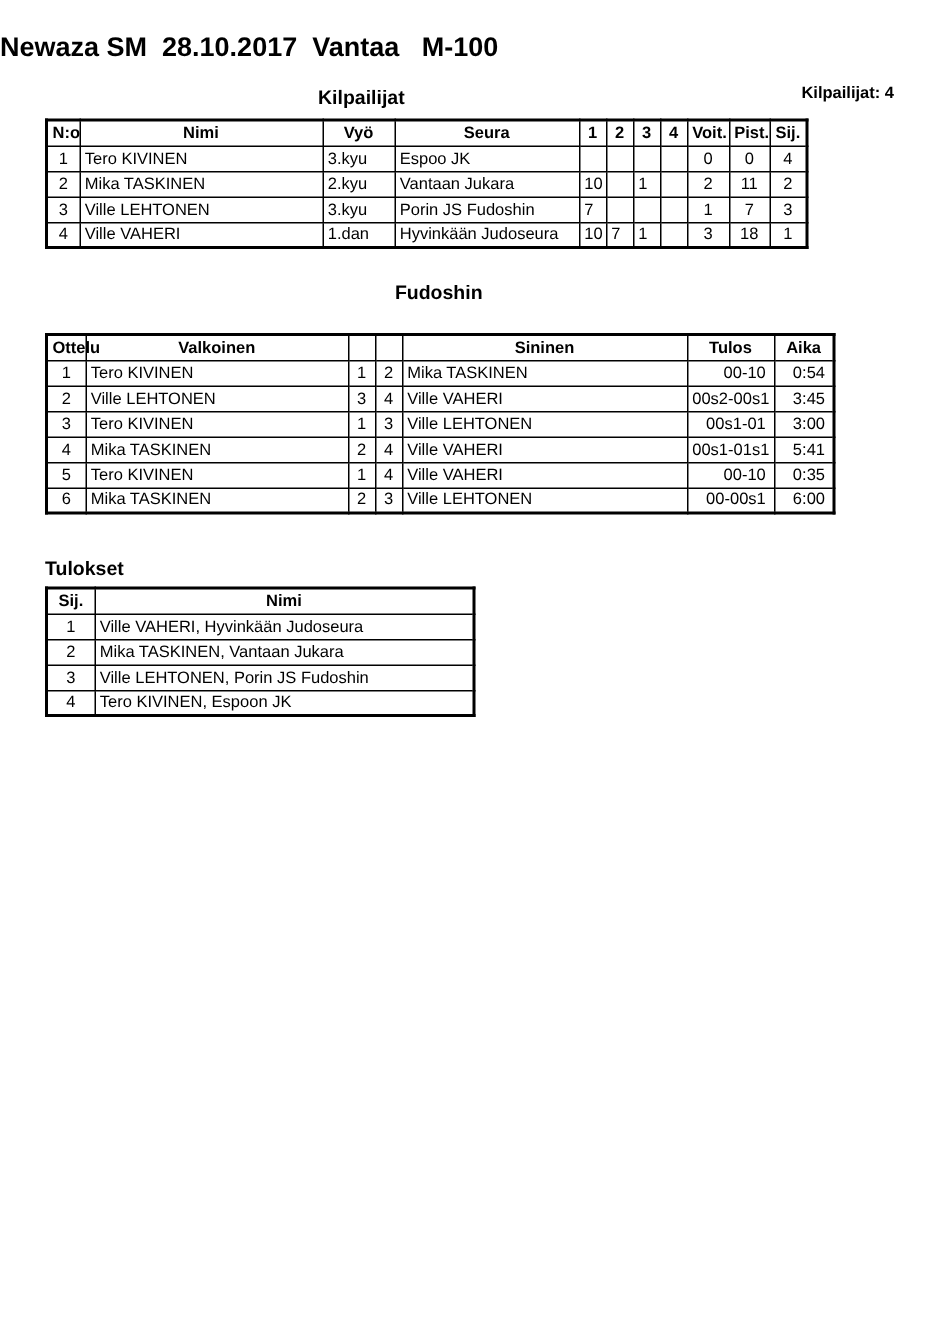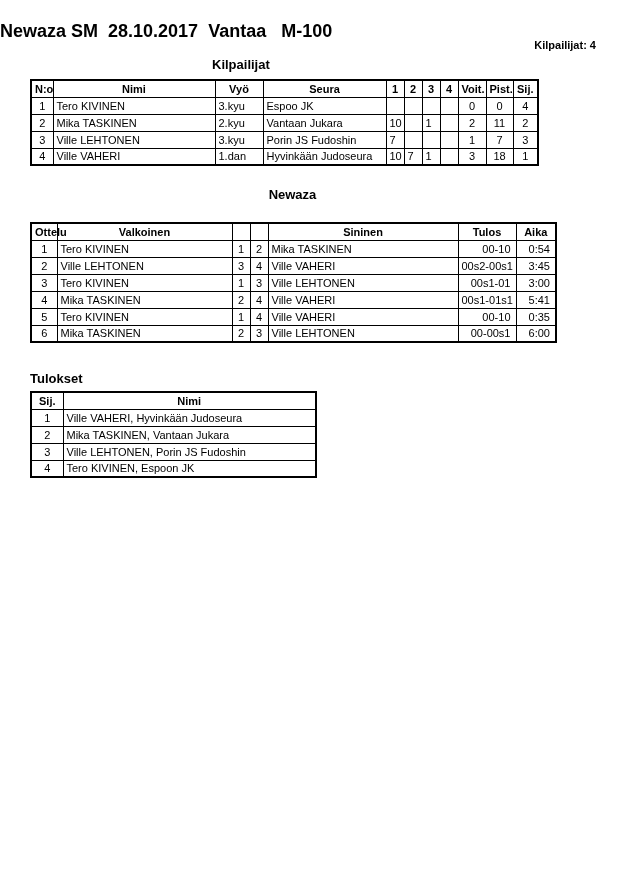--- a/index.html
+++ b/index.html
@@ -15,21 +15,21 @@
   }
   .title {
     padding-top: 21px;
     text-align: left;
     font-size: 18px;
     font-weight: bold;
     white-space: pre;
   }
   .count {
     position: absolute;
-    top: 39px;
+    top: 56px;
     right: 34px;
     font-size: 11px;
     font-weight: bold;
   }
   .section-heading {
     font-size: 13px;
     font-weight: bold;
   }
   .h-kilpailijat { margin: 15px 0 7px 212px; }
   .h-ottelut   { margin: 21px 0 7px 30px; width: 525px; text-align: center; }
@@ -144,21 +144,21 @@
         <td class="al">7</td>
         <td class="al">1</td>
         <td class="al"></td>
         <td class="ac">3</td>
         <td class="ac">18</td>
         <td class="ac">1</td>
       </tr>
     </tbody>
   </table>
 
-  <div class="section-heading h-ottelut">Newaza</div>
+  <div class="section-heading h-ottelut">Fudoshin</div>
   <table class="t-ottelut">
     <colgroup>
       <col style="width:26px">
         <col style="width:175px">
         <col style="width:18px">
         <col style="width:18px">
       <col style="width:190px">
         <col style="width:58px">
         <col style="width:40px">
     </colgroup>

